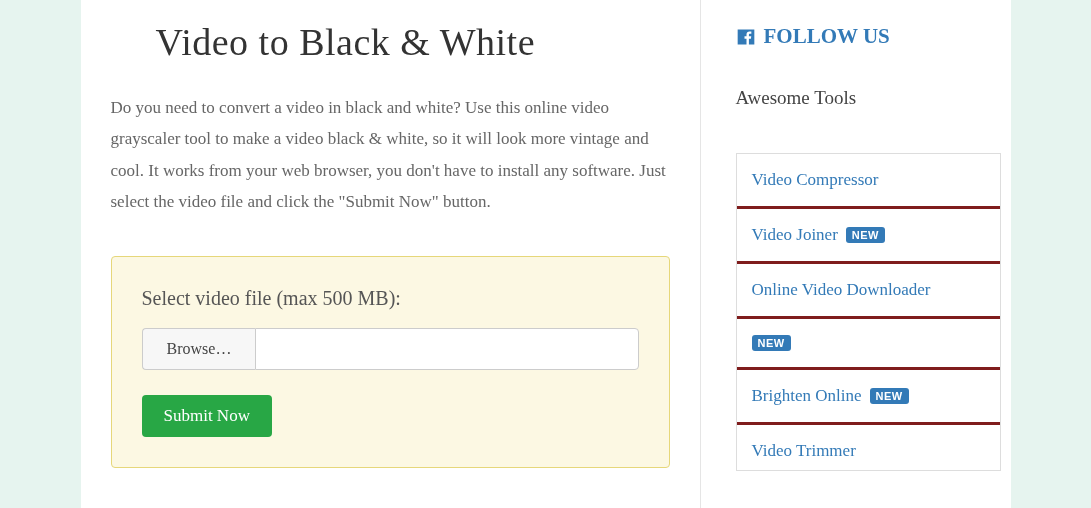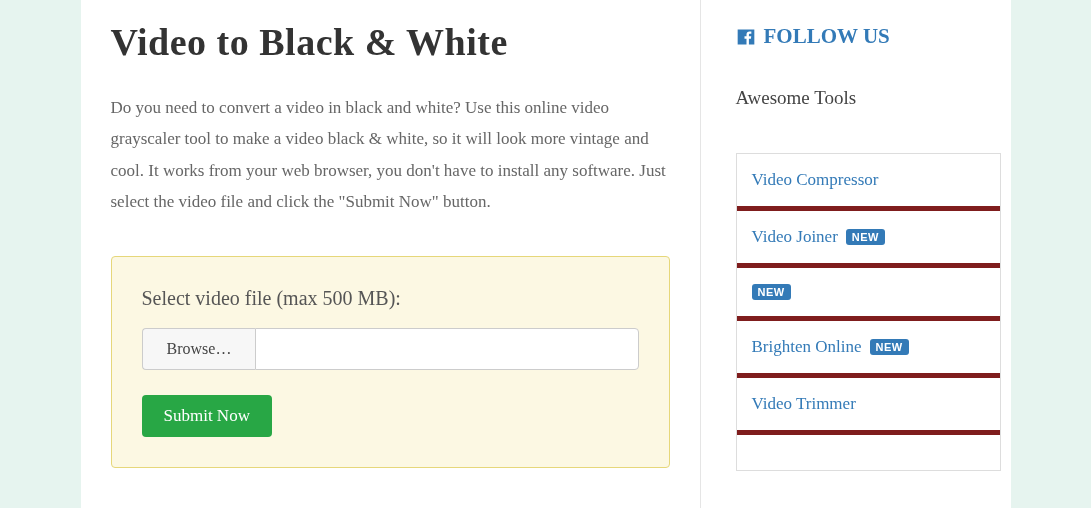--- a/index.html
+++ b/index.html
@@ -22,24 +22,25 @@
     width: 620px;
     padding: 20px 30px 30px 30px;
     border-right: 1px solid #e5e5e5;
   }
   .sidebar {
     width: 310px;
     padding: 20px 10px 25px 35px;
   }
   h1 {
     font-size: 38px;
-    font-weight: bold;
+    font-weight: normal;
     color: #333;
     margin-bottom: 28px;
     letter-spacing: 0.5px;
+    margin-left: 45px;
   }
   .desc {
     font-size: 17px;
     line-height: 1.85;
     color: #666;
     margin-bottom: 38px;
   }
   .upload-box {
     background: #fcf8e3;
     border: 1px solid #e6d77a;
@@ -104,21 +105,21 @@
     margin-bottom: 44px;
     font-weight: normal;
   }
   .tools-box {
     border: 1px solid #ddd;
     height: 318px;
     overflow: auto;
     position: relative;
   }
   .tool-item {
-    border-bottom: 5px solid #7f1d1d;
+    border-bottom: 3px solid #7f1d1d;
     padding: 16px 15px;
     font-size: 17px;
     color: #337ab7;
     cursor: pointer;
     display: flex;
     align-items: center;
     gap: 8px;
   }
   .tool-item:first-child { border-top: none; }
   .new-badge {
@@ -163,20 +164,23 @@
     <h3 class="aw-title">Awesome Tools</h3>
     <div class="tools-box" id="tools-box">
         <div class="tool-item">
           <span>Video Compressor</span>
         </div>
         <div class="tool-item">
           <span>Video Joiner</span>
           <span class="new-badge">NEW</span>
         </div>
         <div class="tool-item">
+          <span>Online Video Downloader</span>
+        </div>
+        <div class="tool-item">
           <span class="new-badge">NEW</span>
         </div>
         <div class="tool-item">
           <span>Brighten Online</span>
           <span class="new-badge">NEW</span>
         </div>
         <div class="tool-item">
           <span>Video Trimmer</span>
         </div>
       </div>

